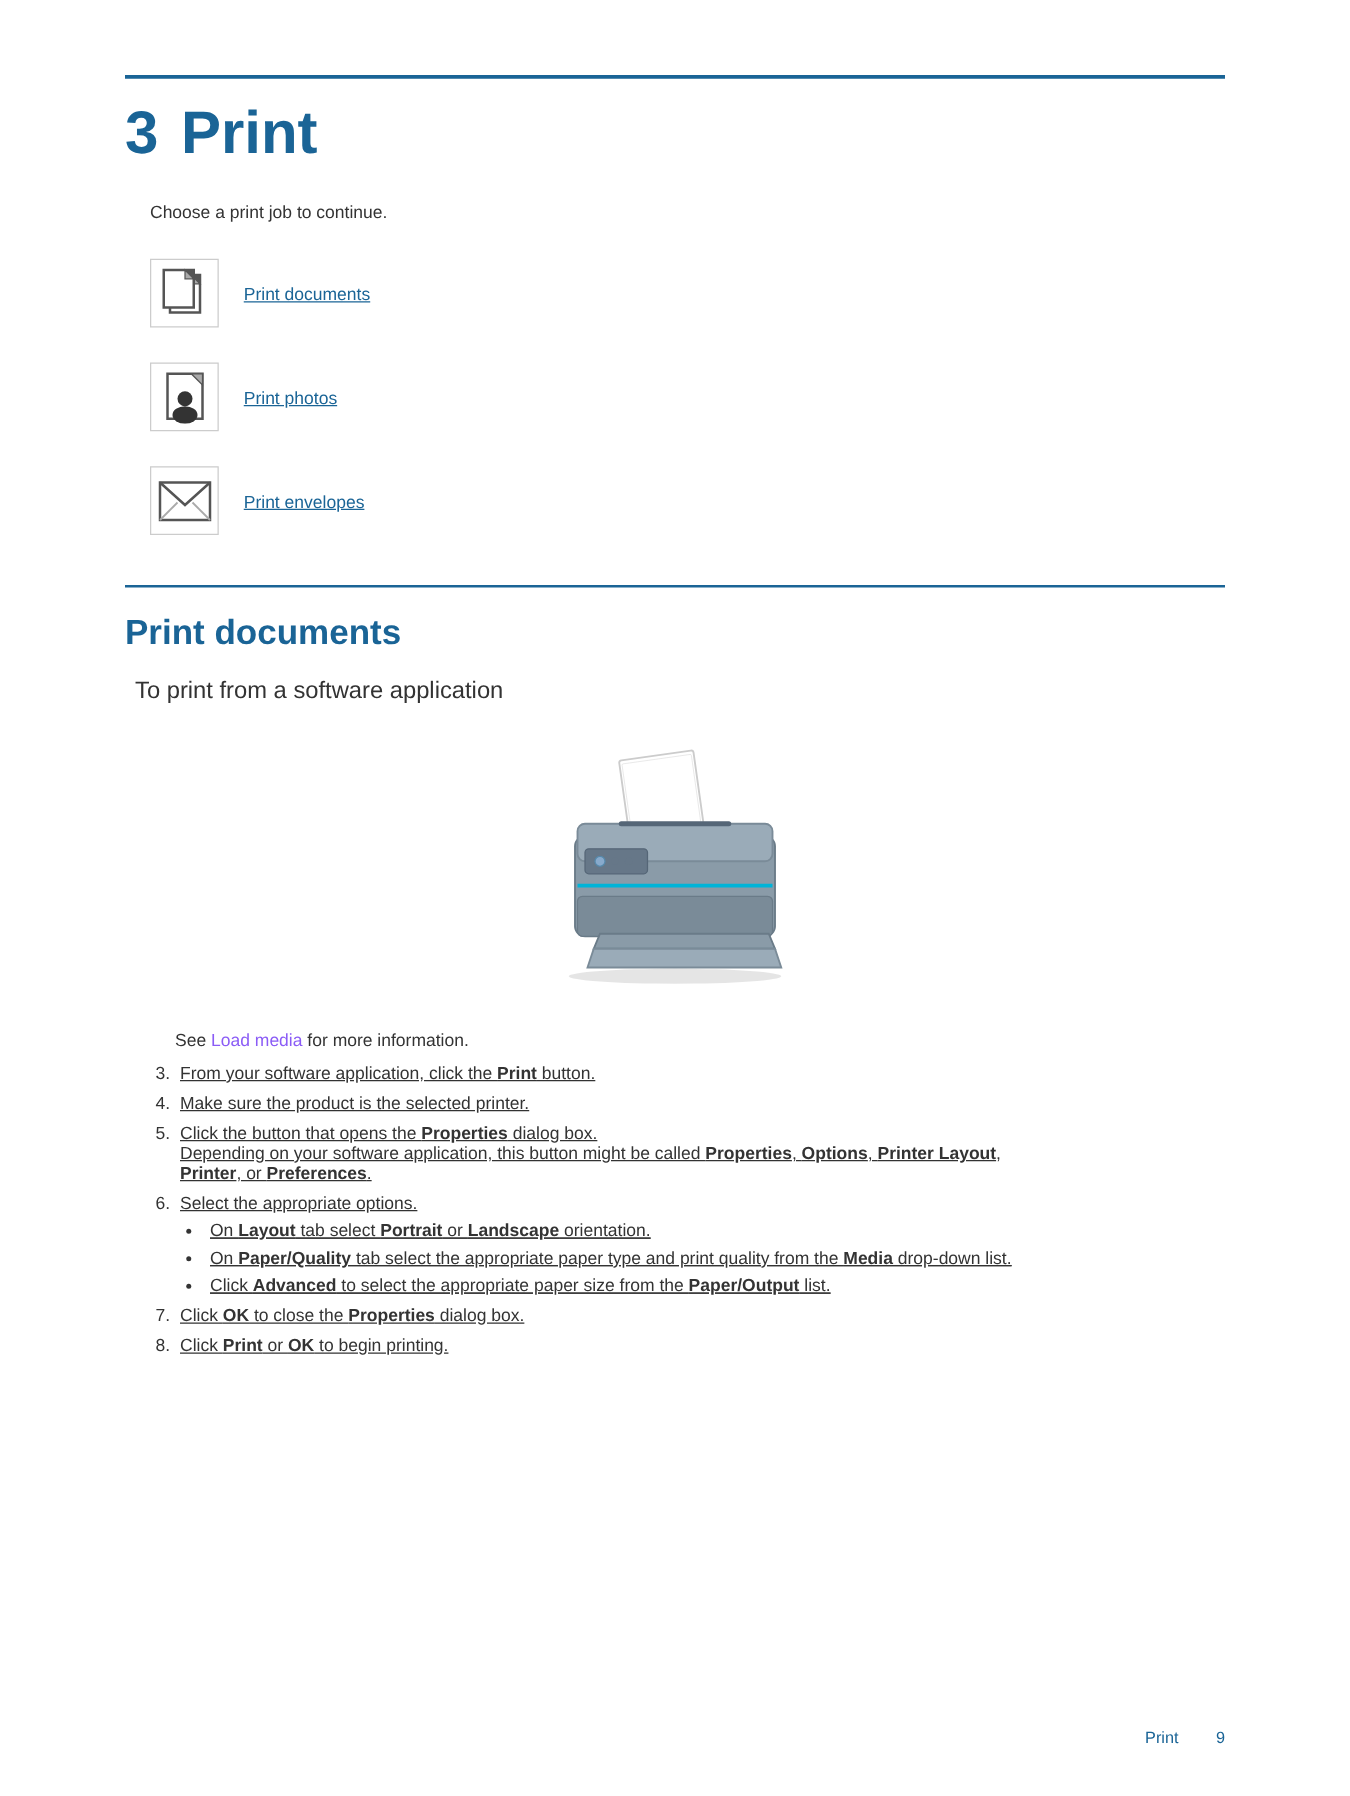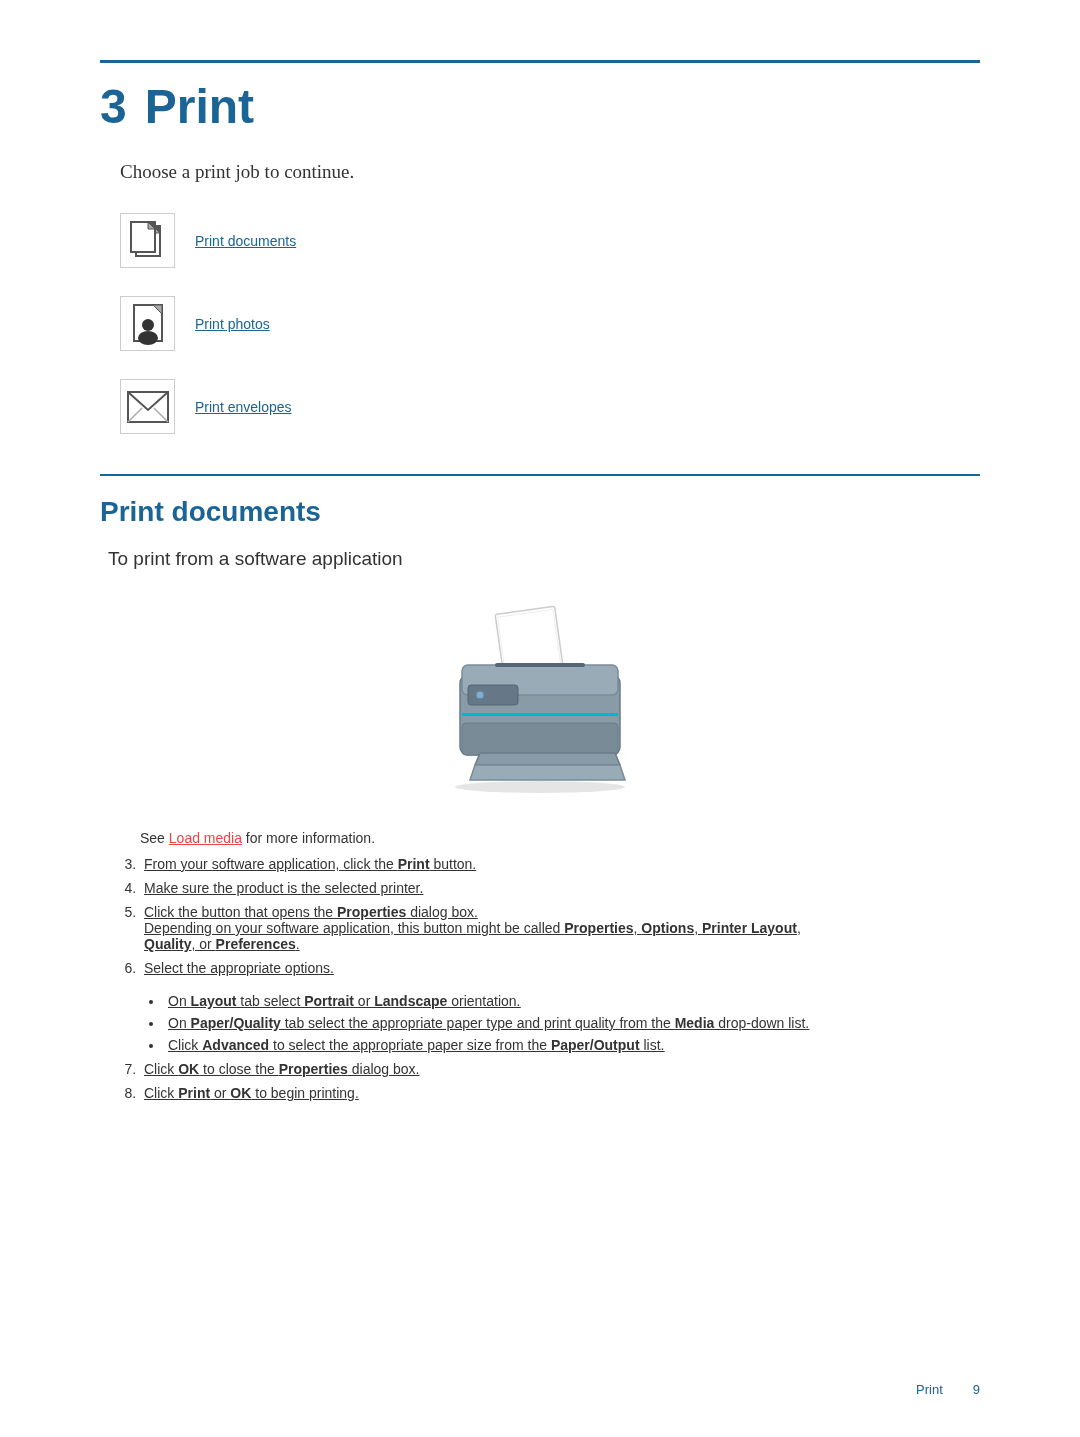--- a/index.html
+++ b/index.html
@@ -47,23 +47,22 @@
     .chapter-title {
       font-size: 48px;
       font-weight: bold;
       color: #1a6496;
       line-height: 1;
     }
 
     .subtitle-text {
       margin-left: 20px;
       margin-bottom: 30px;
-      font-size: 19px;
-      color: #333;
-      font-family: Liberation Serif, serif;
+      font-size: 14px;
+      color: #333;
     }
 
     .print-options {
       margin-left: 20px;
       margin-bottom: 40px;
     }
 
     .print-option {
       display: flex;
       align-items: center;
@@ -139,42 +138,41 @@
     }
 
     .see-also {
       font-size: 14px;
       color: #333;
       margin-left: 40px;
       margin-bottom: 10px;
     }
 
     .see-also-link {
-      color: #ef4444;
-      text-decoration: underline;
+      color: #8b5cf6;
       cursor: pointer;
     }
 
     .continued-list {
       margin-left: 40px;
       margin-bottom: 10px;
     }
 
     .continued-list li {
       margin-bottom: 8px;
       font-size: 14px;
       color: #333;
       padding-left: 4px;
       text-decoration: underline;
     }
 
     .sub-list {
       list-style: disc;
       margin-left: 20px;
-      margin-top: 17px;
+      margin-top: 6px;
     }
 
     .sub-list li {
       margin-bottom: 6px;
       font-size: 14px;
       color: #333;
     }
 
     .bold {
       font-weight: bold;
@@ -302,21 +300,21 @@
   <ol class="continued-list" start="3">
     <li>
       From your software application, click the <span class="bold">Print</span> button.
     </li>
     <li>
       Make sure the product is the selected printer.
     </li>
     <li>
       Click the button that opens the <span class="bold">Properties</span> dialog box.<br>
       Depending on your software application, this button might be called <span class="bold">Properties</span>, <span class="bold">Options</span>, <span class="bold">Printer Layout</span>,<br>
-      <span class="bold">Quality</span>, or <span class="bold">Preferences</span>.
+      <span class="bold">Printer</span>, or <span class="bold">Preferences</span>.
     </li>
     <li>
       Select the appropriate options.
       <ul class="sub-list">
         <li>On <span class="bold">Layout</span> tab select <span class="bold">Portrait</span> or <span class="bold">Landscape</span> orientation.</li>
         <li>On <span class="bold">Paper/Quality</span> tab select the appropriate paper type and print quality from the <span class="bold">Media</span> drop-down list.</li>
         <li>Click <span class="bold">Advanced</span> to select the appropriate paper size from the <span class="bold">Paper/Output</span> list.</li>
       </ul>
     </li>
     <li>

